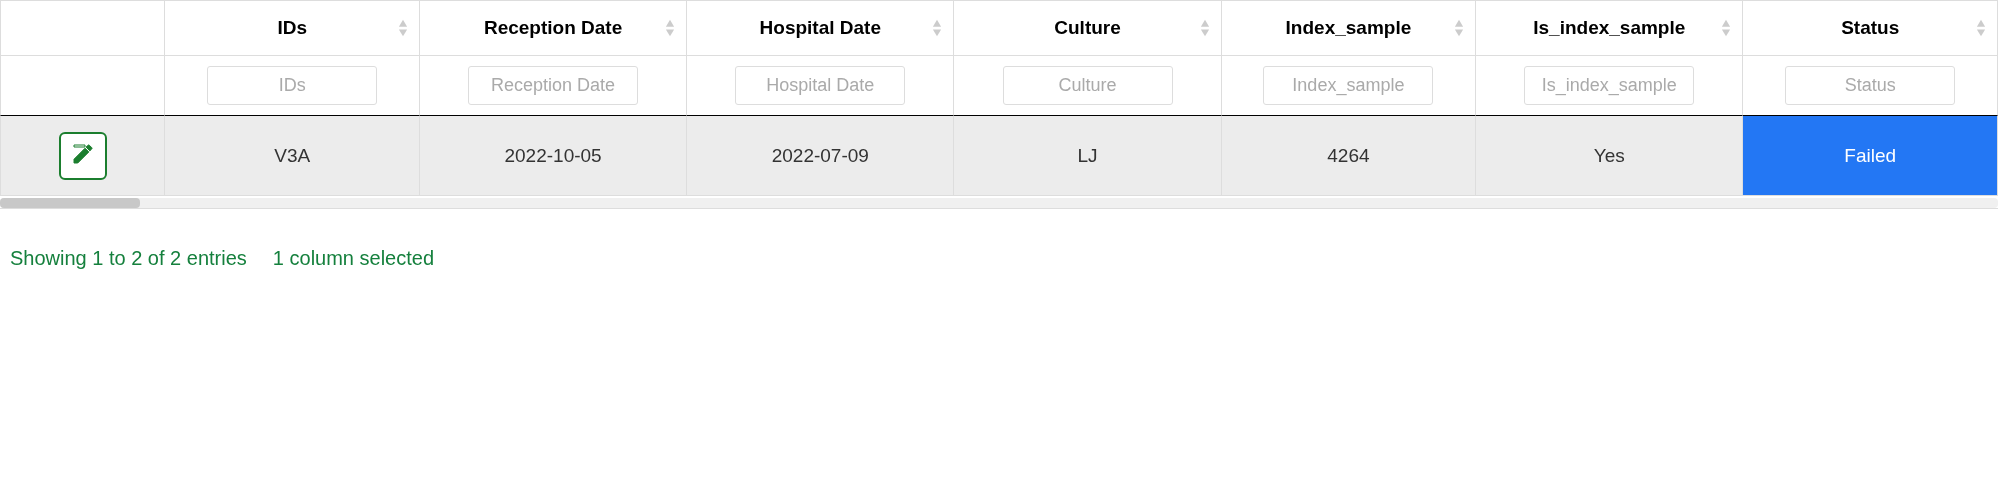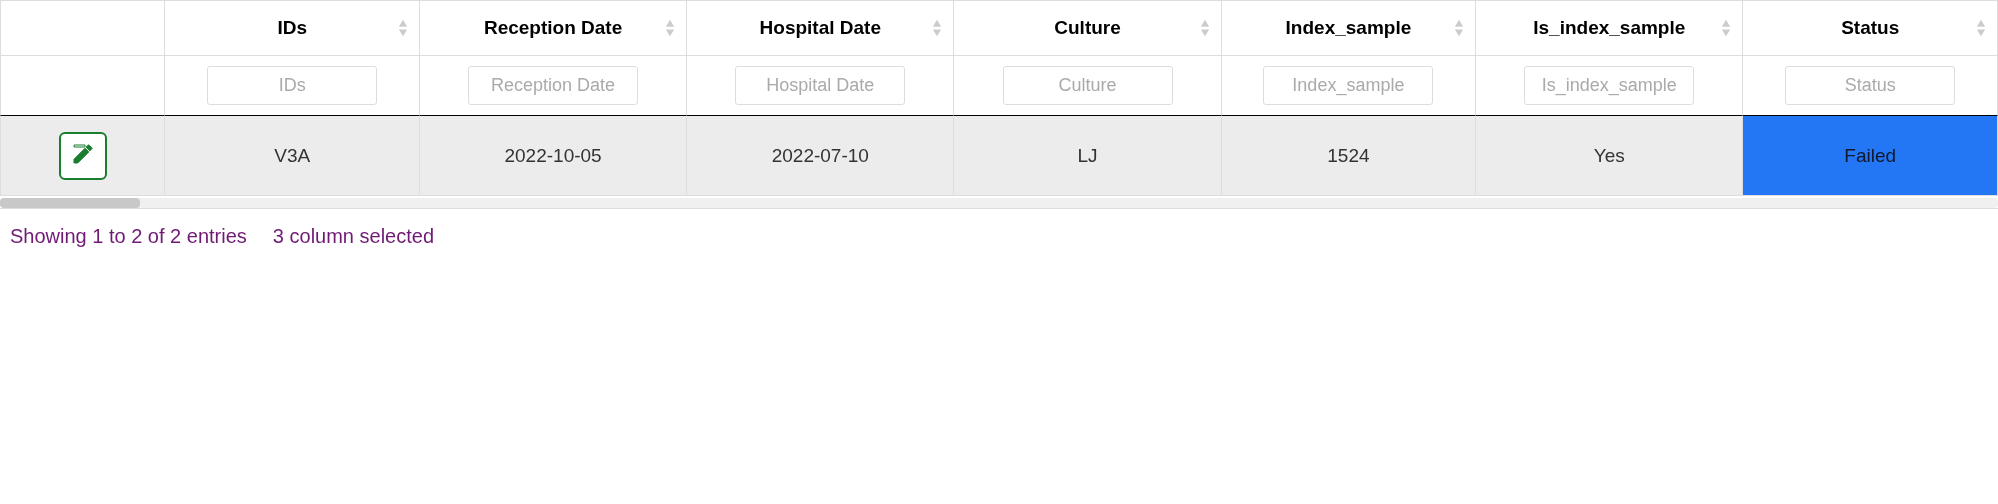--- a/index.html
+++ b/index.html
@@ -90,21 +90,21 @@
     }
     tbody td:first-child { border-left: 1px solid #ddd; }
     tbody tr.selected td {
       background: #ececec;
     }
     tbody tr:not(.selected) td {
       background: #fff;
     }
     td.status-cell {
       background: #2377f4 !important;
-      color: #0f172a;
+      color: #ffffff;
       font-weight: 400;
     }
     .edit-btn {
       width: 48px;
       height: 48px;
       border: 2px solid #1b7e2e;
       border-radius: 6px;
       background: #fff;
       display: inline-flex;
       align-items: center;
@@ -128,23 +128,23 @@
     }
     .scrollbar-thumb {
       position: absolute;
       top: 0; left: 0;
       height: 10px;
       width: 140px;
       background: #c8c8c8;
       border-radius: 4px;
     }
     .footer {
-      padding: 16px 10px 10px 10px;
+      padding: 38px 10px 10px 10px;
       font-size: 20px;
-      color: #701a75;
+      color: #15803d;
       display: flex;
       gap: 26px;
       align-items: center;
     }
     col.col-edit   { width: 130px; }
     col.col-ids    { width: 200px; }
     col.col-recep  { width: 210px; }
     col.col-hosp   { width: 210px; }
     col.col-cult   { width: 210px; }
     col.col-index  { width: 200px; }
@@ -271,32 +271,32 @@
                 <svg viewBox="0 0 24 24">
                     <path d="M3 17.25V21h3.75L17.81 9.94l-3.75-3.75L3 17.25zM20.71 7.04a1.003 1.003 0 000-1.42l-2.34-2.34a1.003 1.003 0 00-1.42 0l-1.83 1.83 3.75 3.75 1.84-1.82z" fill="#1b7e2e"></path>
                     <path d="M3 3h11v2H3z" fill="none"></path>
                     <rect x="3" y="17" width="0" height="0"></rect>
                   </svg>
               </span>
             </button>
           </td>
           <td>V3A</td>
           <td>2022-10-05</td>
-          <td>2022-07-10</td>
+          <td>2022-07-09</td>
           <td>LJ</td>
-          <td>1524</td>
+          <td>4264</td>
           <td>Yes</td>
           <td class="status-cell">Failed</td>
         </tr>
 
       </tbody>
     </table>
 
     <div class="scrollbar-track">
       <div class="scrollbar-thumb"></div>
     </div>
   </div>
 
   <div class="footer">
     <span>Showing 1 to 2 of 2 entries</span>
-    <span>3 column selected</span>
+    <span>1 column selected</span>
   </div>
 </div>
 
 </body></html>

